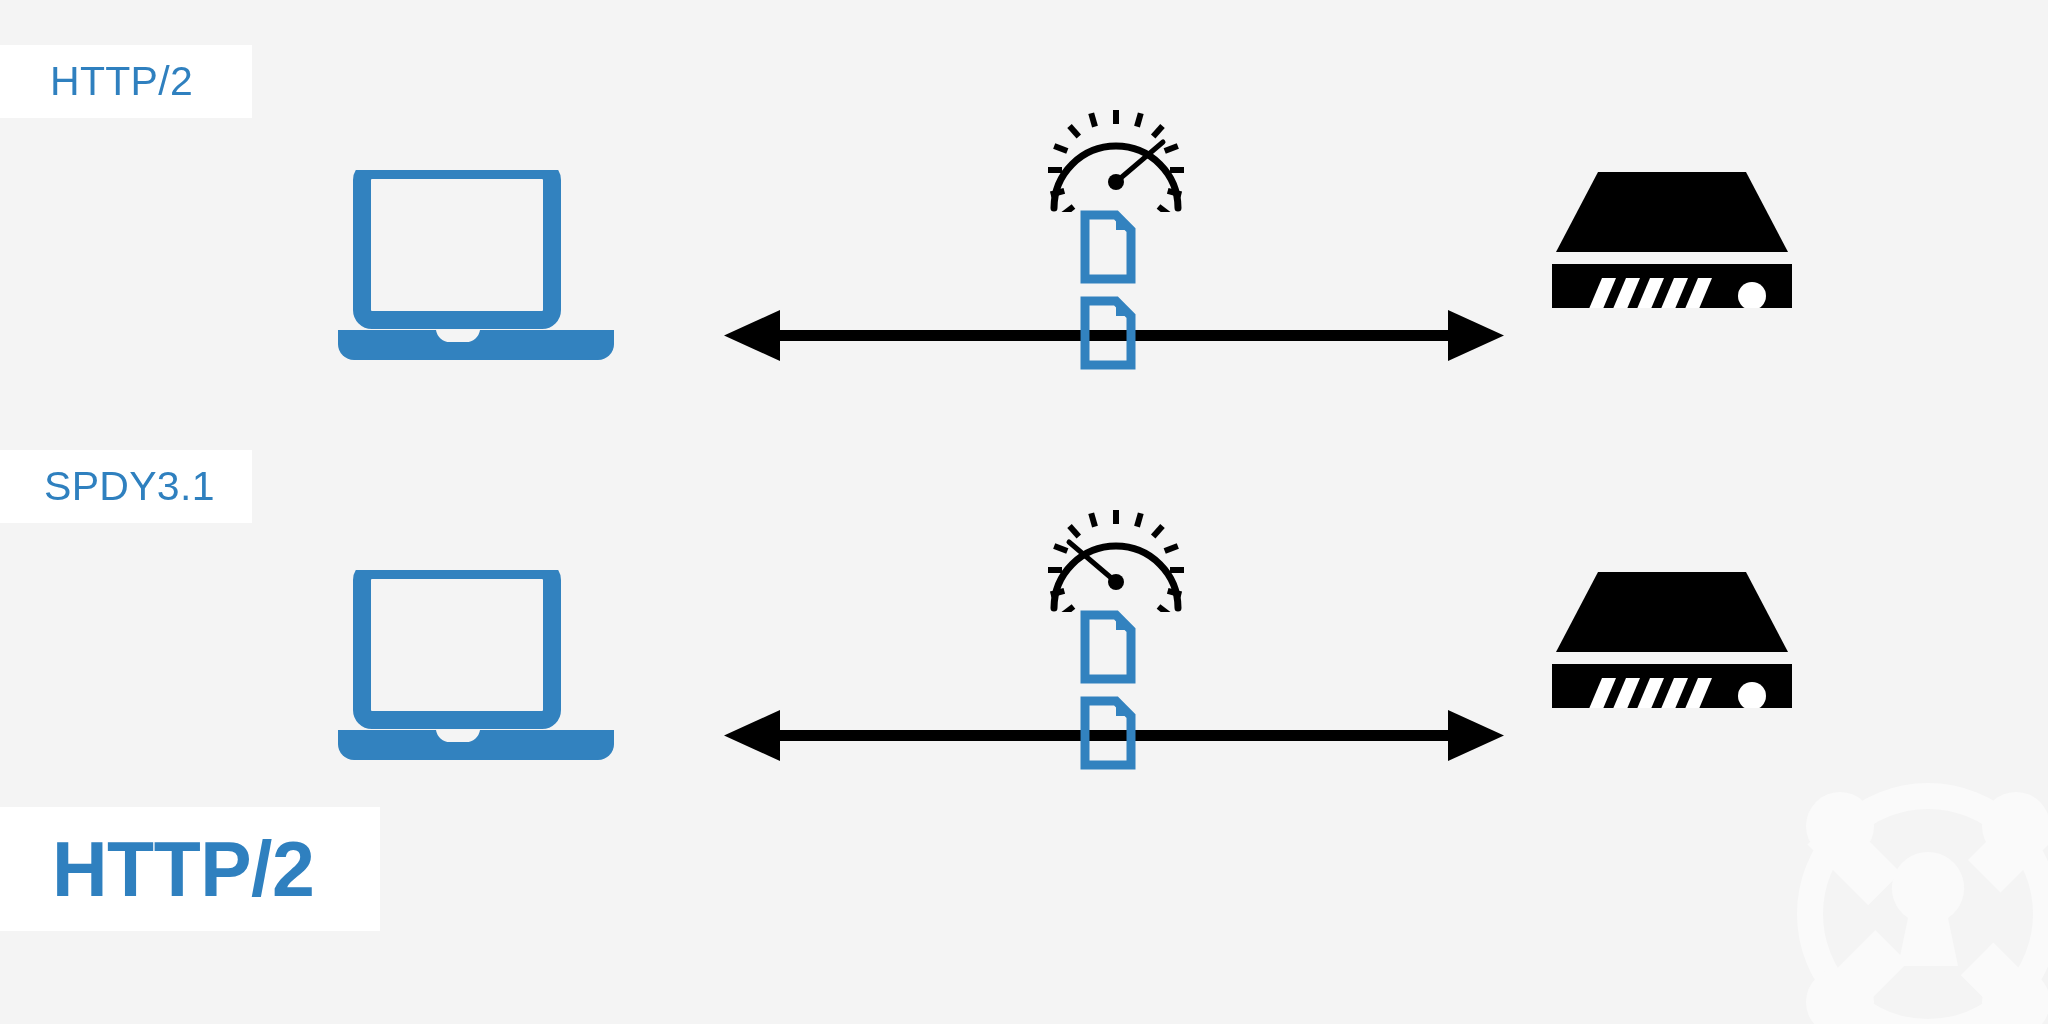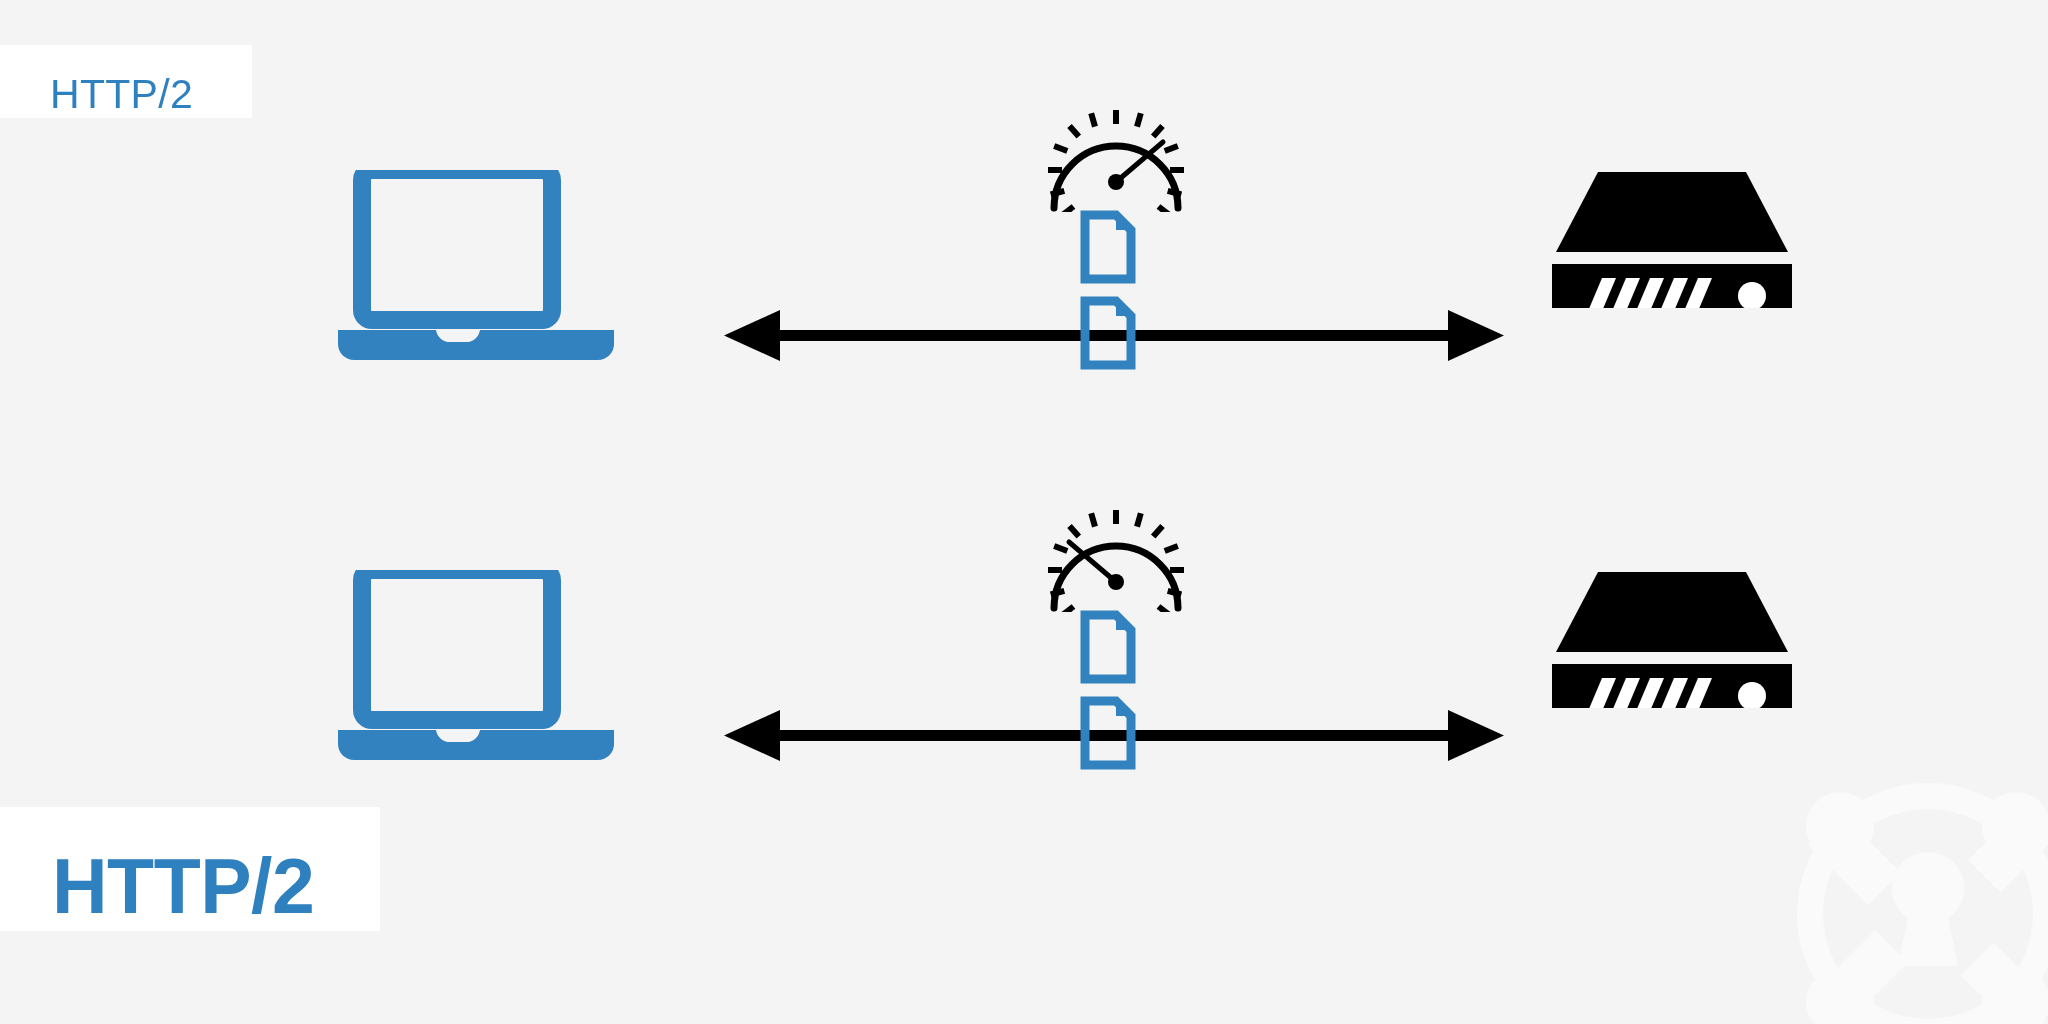--- a/index.html
+++ b/index.html
@@ -33,21 +33,21 @@
     opacity: 1;
     pointer-events: none;
   }
 
   
   .label-band {
     position: absolute;
     left: 0;
     background: #ffffff;
     display: flex;
-    align-items: flex-end;
+    align-items: center;
     box-sizing: border-box;
   }
   .label-band .band-text {
     color: #2f80bf;
     white-space: nowrap;
   }
 
   .band-http2 {
     top: 45px;
     width: 252px;
@@ -285,18 +285,21 @@
         <path d="M130 148 L146 110 H160 L144 148 Z"></path>
         <circle cx="200" cy="128" r="14"></circle>
       </g>
     </svg>
   </div>
 
   <div class="label-band band-http2">
     <span class="band-text">HTTP/2</span>
   </div>
 
+  <div class="label-band band-spdy">
+    <span class="band-text">SPDY3.1</span>
+  </div>
 
   <div class="label-band band-title">
     <span class="band-text">HTTP/2</span>
   </div>
 
 </div>
 
 </body></html>

